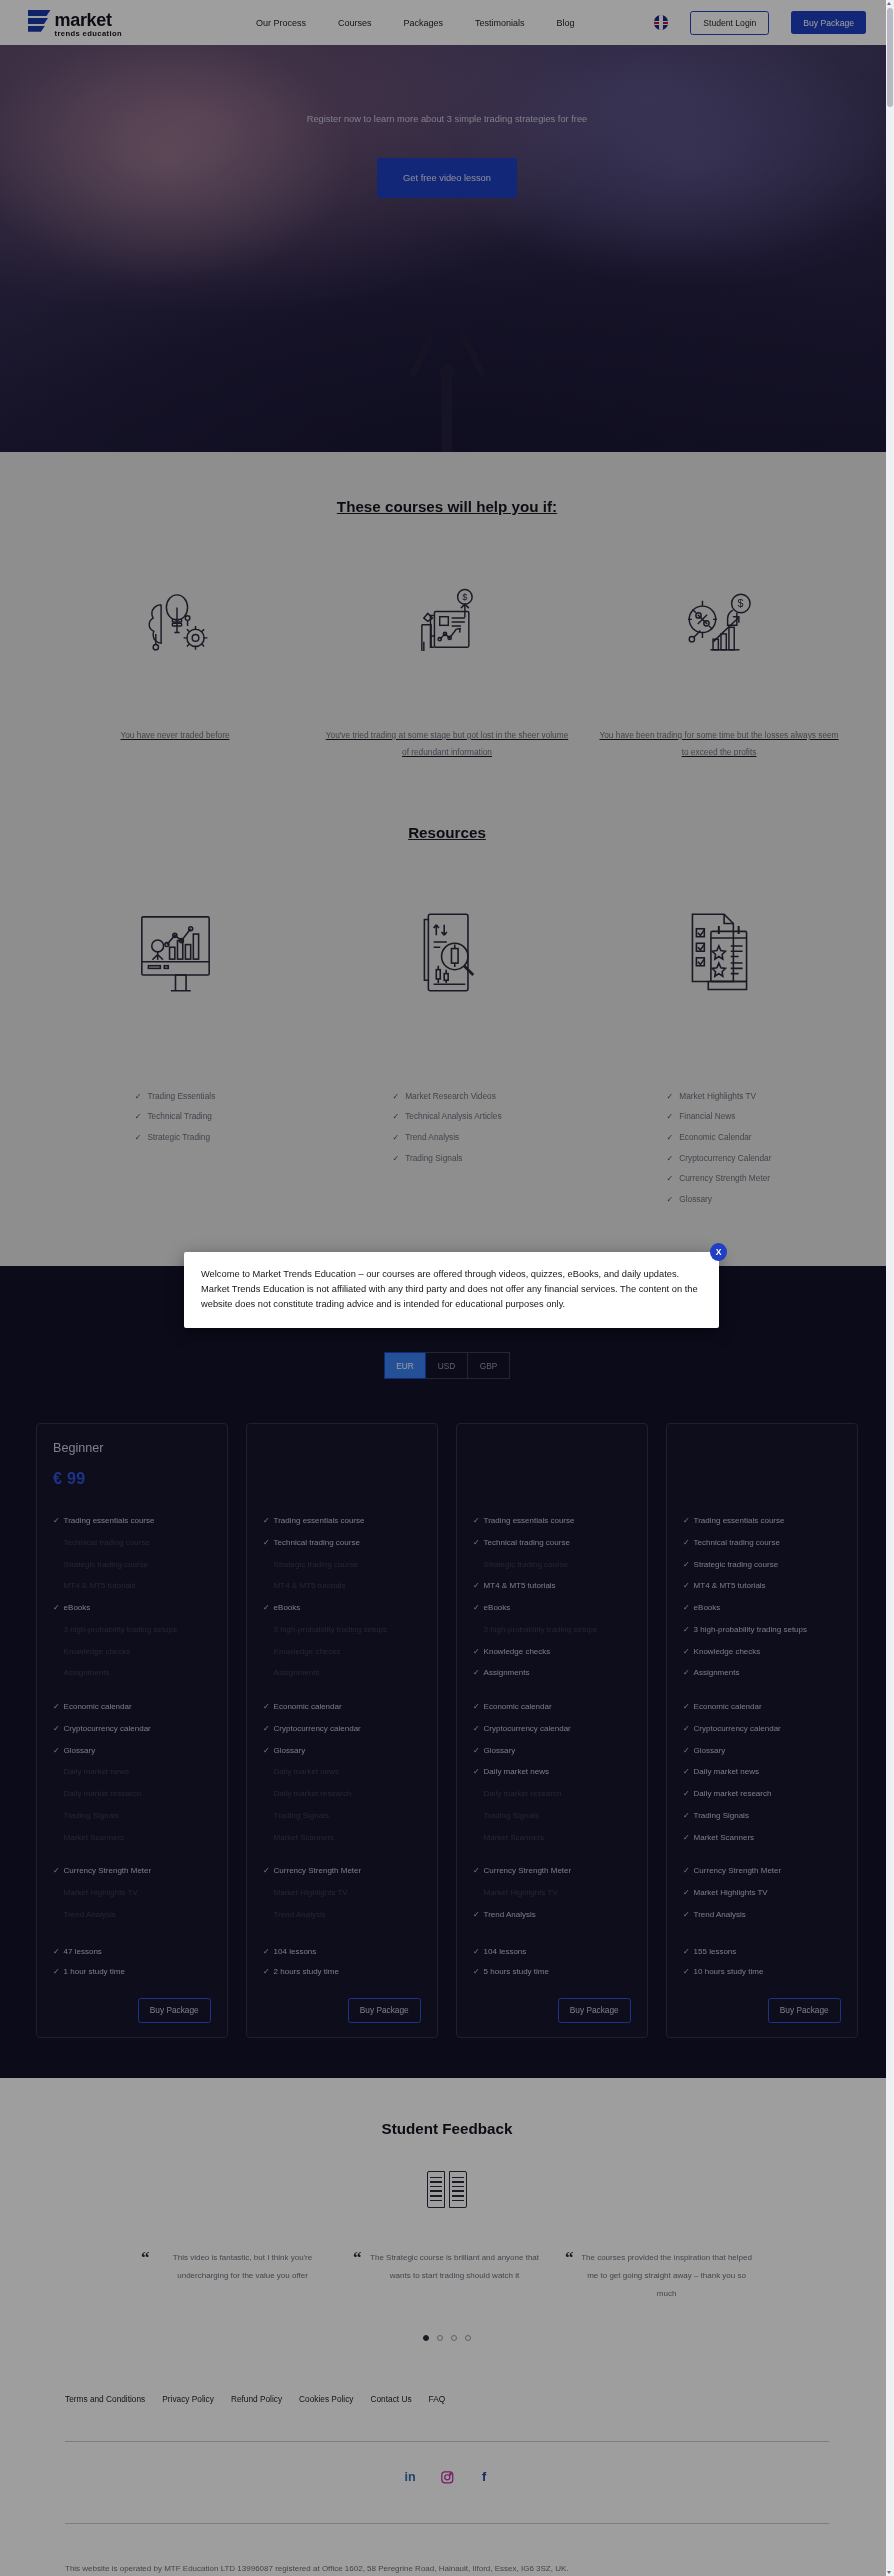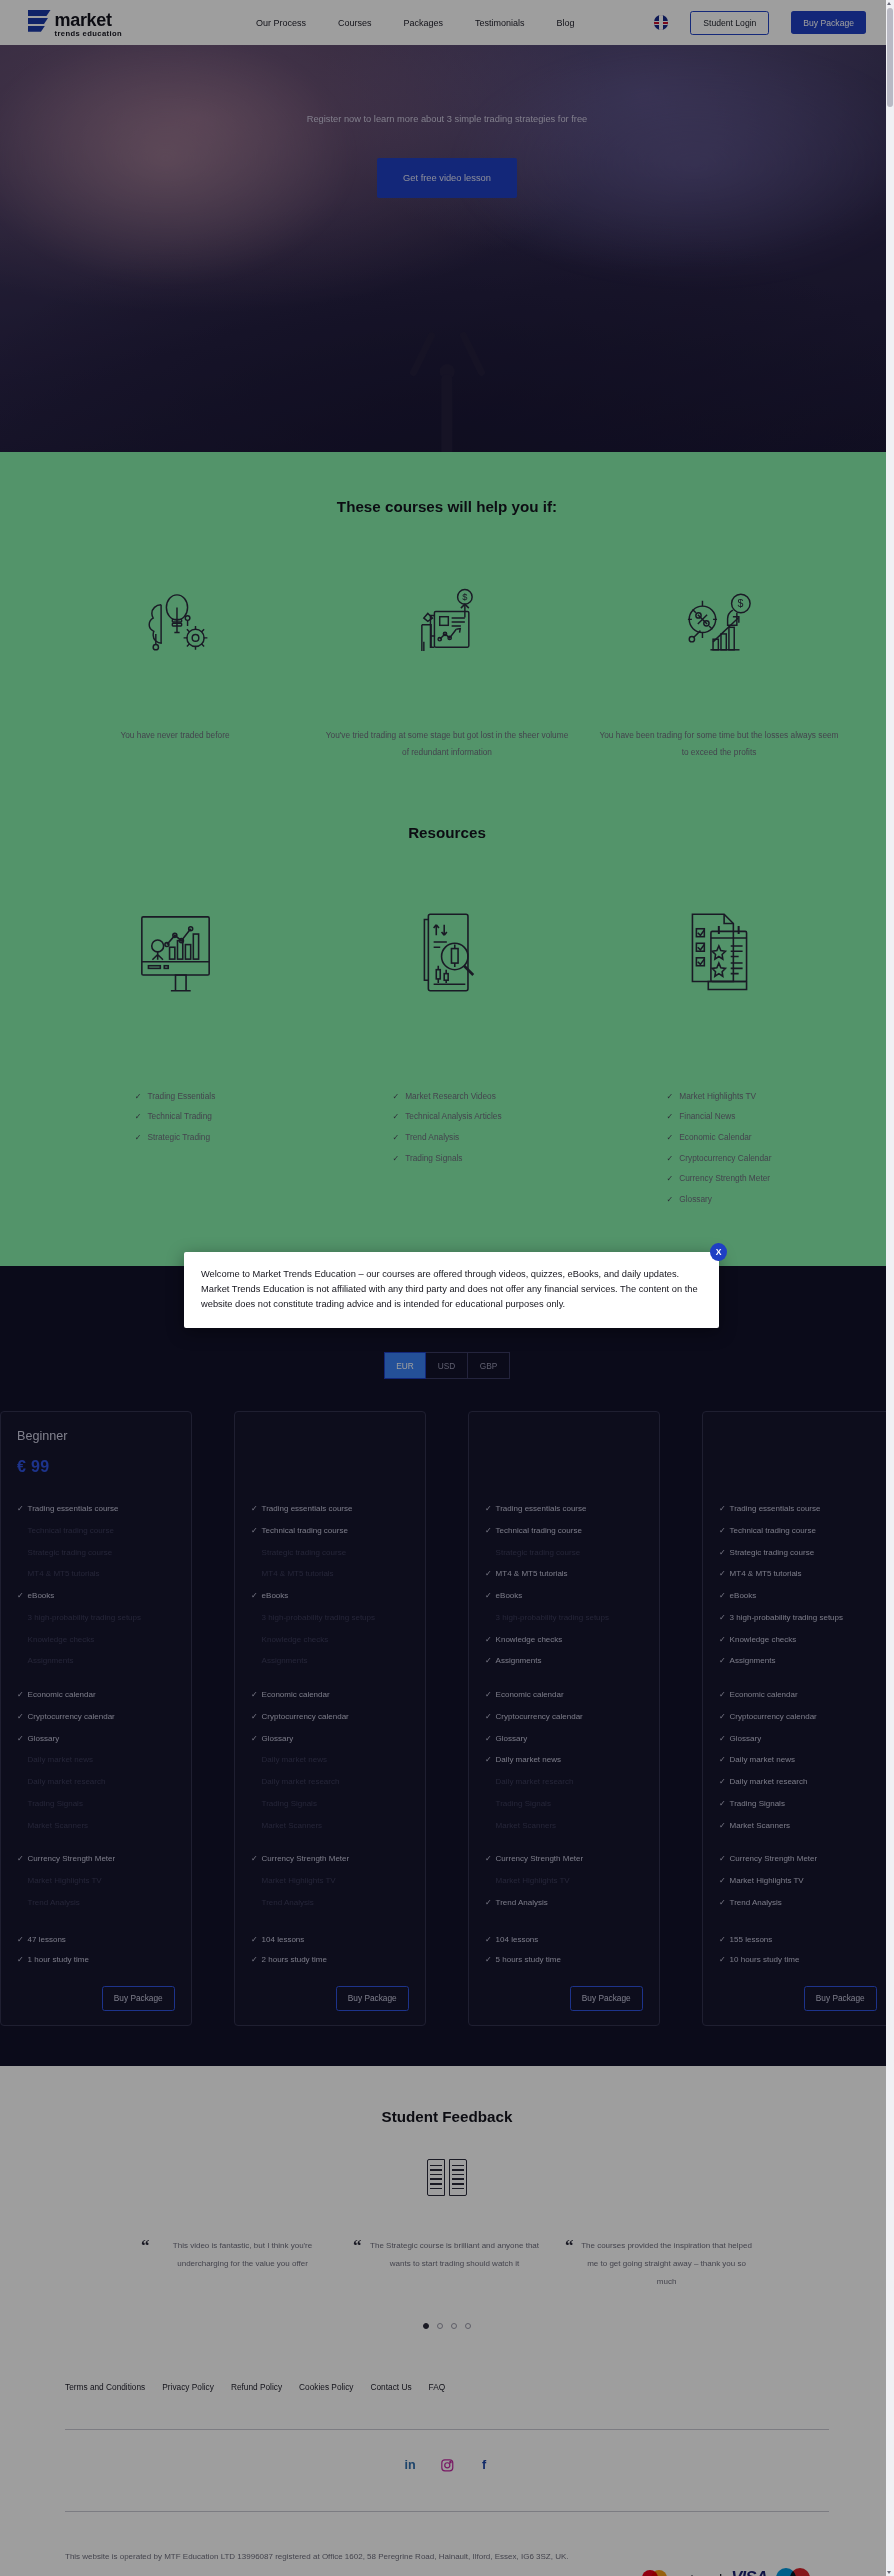--- a/index.html
+++ b/index.html
@@ -58,21 +58,21 @@
   .hero-figure{position:absolute;left:50%;transform:translateX(-50%);bottom:0;width:86px;height:126px;z-index:2}
   .hero-figure .body{position:absolute;left:50%;transform:translateX(-50%);bottom:0;width:11.3px;height:78px;
     background:#241f3d;border-radius:5.3px 5.3px 0 0}
   .hero-figure .head{position:absolute;left:50%;transform:translateX(-50%);bottom:73px;width:14.6px;height:14.6px;
     background:#241f3d;border-radius:50%}
   .hero-figure .arm{position:absolute;bottom:74px;width:6.6px;height:48px;background:#241f3d;border-radius:4px}
   .hero-figure .arm.l{left:14.6px;transform:rotate(26deg)}
   .hero-figure .arm.r{right:14.6px;transform:rotate(-26deg)}
 
   
-  .sec{background:#86efac;}
+  .sec{background:#e5e5e5;text-decoration:underline;}
   .sec-title{text-align:center;font-size:15.2px;font-weight:700;color:#14141e;}
 
   .cols3{display:flex;justify-content:center;gap:0;margin-top:46px}
   .col3{width:272px;text-align:center;padding:0 13.3px}
   .illus{height:126px;display:flex;align-items:center;justify-content:center}
   .col3 .cap{font-size:8.3px;color:#6e6e7d;line-height:2.1;margin-top:40px}
 
   
   .help{padding:46px 0 29px}
   
@@ -83,21 +83,21 @@
   .res-list .tick{color:#4a4a59;margin-right:6px;font-size:8px}
 
   
   .packages{background:#12122b;padding:40px 0 40px;position:relative}
   .packages h2{text-align:center;font-size:15.2px;font-weight:700;color:#e9e9f4}
   .cur-switch{display:flex;justify-content:center;margin-top:29px}
   .cur{width:42px;height:26.5px;display:flex;align-items:center;justify-content:center;
     font-size:8.3px;color:#9a9ab4;border:0.7px solid #3a3a63;cursor:pointer;background:transparent}
   .cur+.cur{border-left:none}
   .cur.active{background:#3b82f6;border-color:#1f3fc4;color:#fff}
-  .cards{display:flex;justify-content:space-between;gap:18px;margin-top:32px}
+  .cards{display:flex;justify-content:center;gap:18px;margin-top:44px}
   .card{width:192px;border:0.7px solid #32324f;border-radius:4px;padding:17px 16px 14.6px;
     background:#15152e;display:flex;flex-direction:column}
   .card h3{font-size:12.6px;color:#cfcfe2;font-weight:400}
   .card .price{font-size:16px;color:#2f53e0;font-weight:700;margin-top:14.6px;letter-spacing:0.3px}
   .feat{margin-top:22.5px}
   .feat li{list-style:none;font-size:8px;line-height:2.72;display:flex;align-items:center;
     color:#3e3e5c;white-space:nowrap}
   .feat li.on{color:#c6c6da}
   .feat li .tk{display:inline-block;width:10.6px;font-size:8px;color:#c6c6da}
   .feat li.off .tk{color:transparent}

